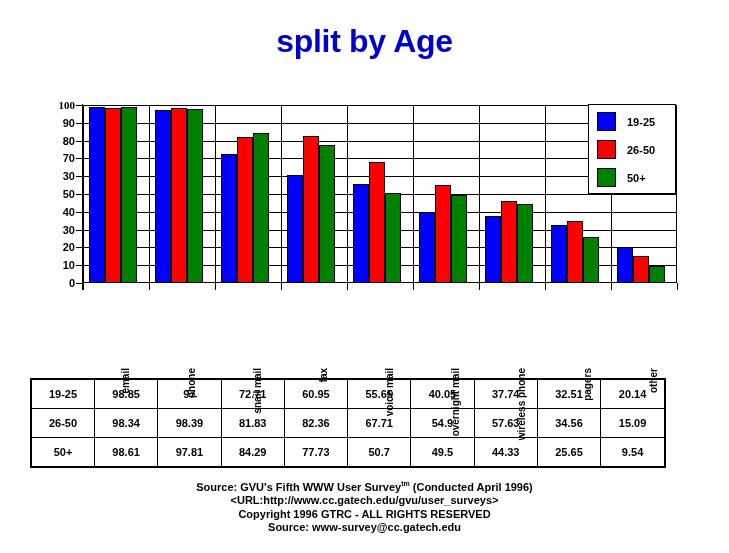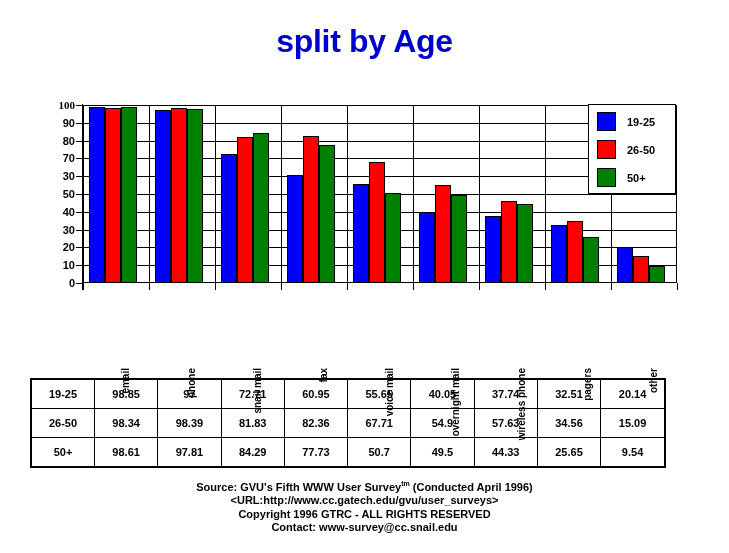--- a/index.html
+++ b/index.html
@@ -406,14 +406,14 @@
         <td>25.65</td>
         <td>9.54</td>
       </tr>
     </tbody>
 </table>
 
 <div id="footer">
   <div><span>Source: GVU's Fifth WWW User Survey</span><sup>tm</sup><span> (Conducted April 1996)</span></div>
   <div>&lt;URL:http://www.cc.gatech.edu/gvu/user_surveys&gt;</div>
   <div>Copyright 1996 GTRC -  ALL RIGHTS RESERVED</div>
-  <div>Contact: www-survey@cc.snail.edu</div>
+  <div>Source: www-survey@cc.gatech.edu</div>
 </div>
 
 </body></html>

